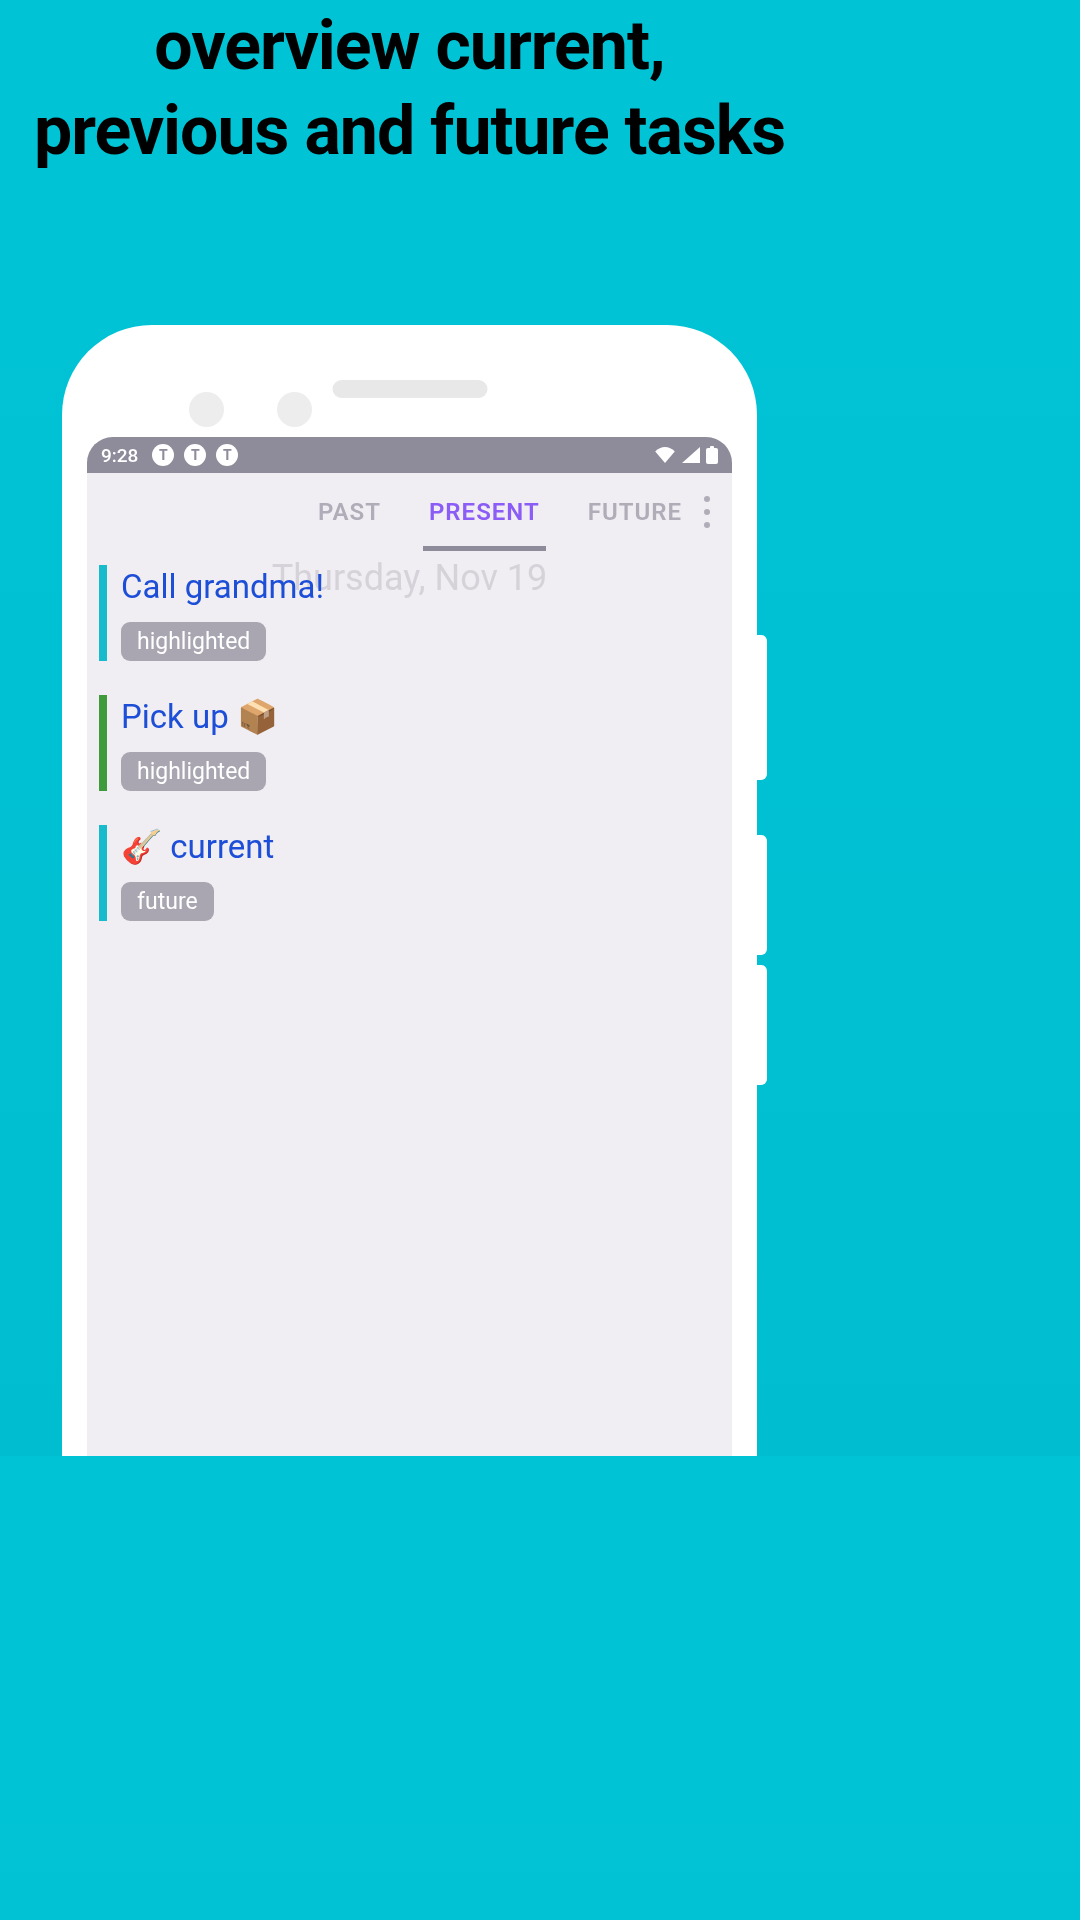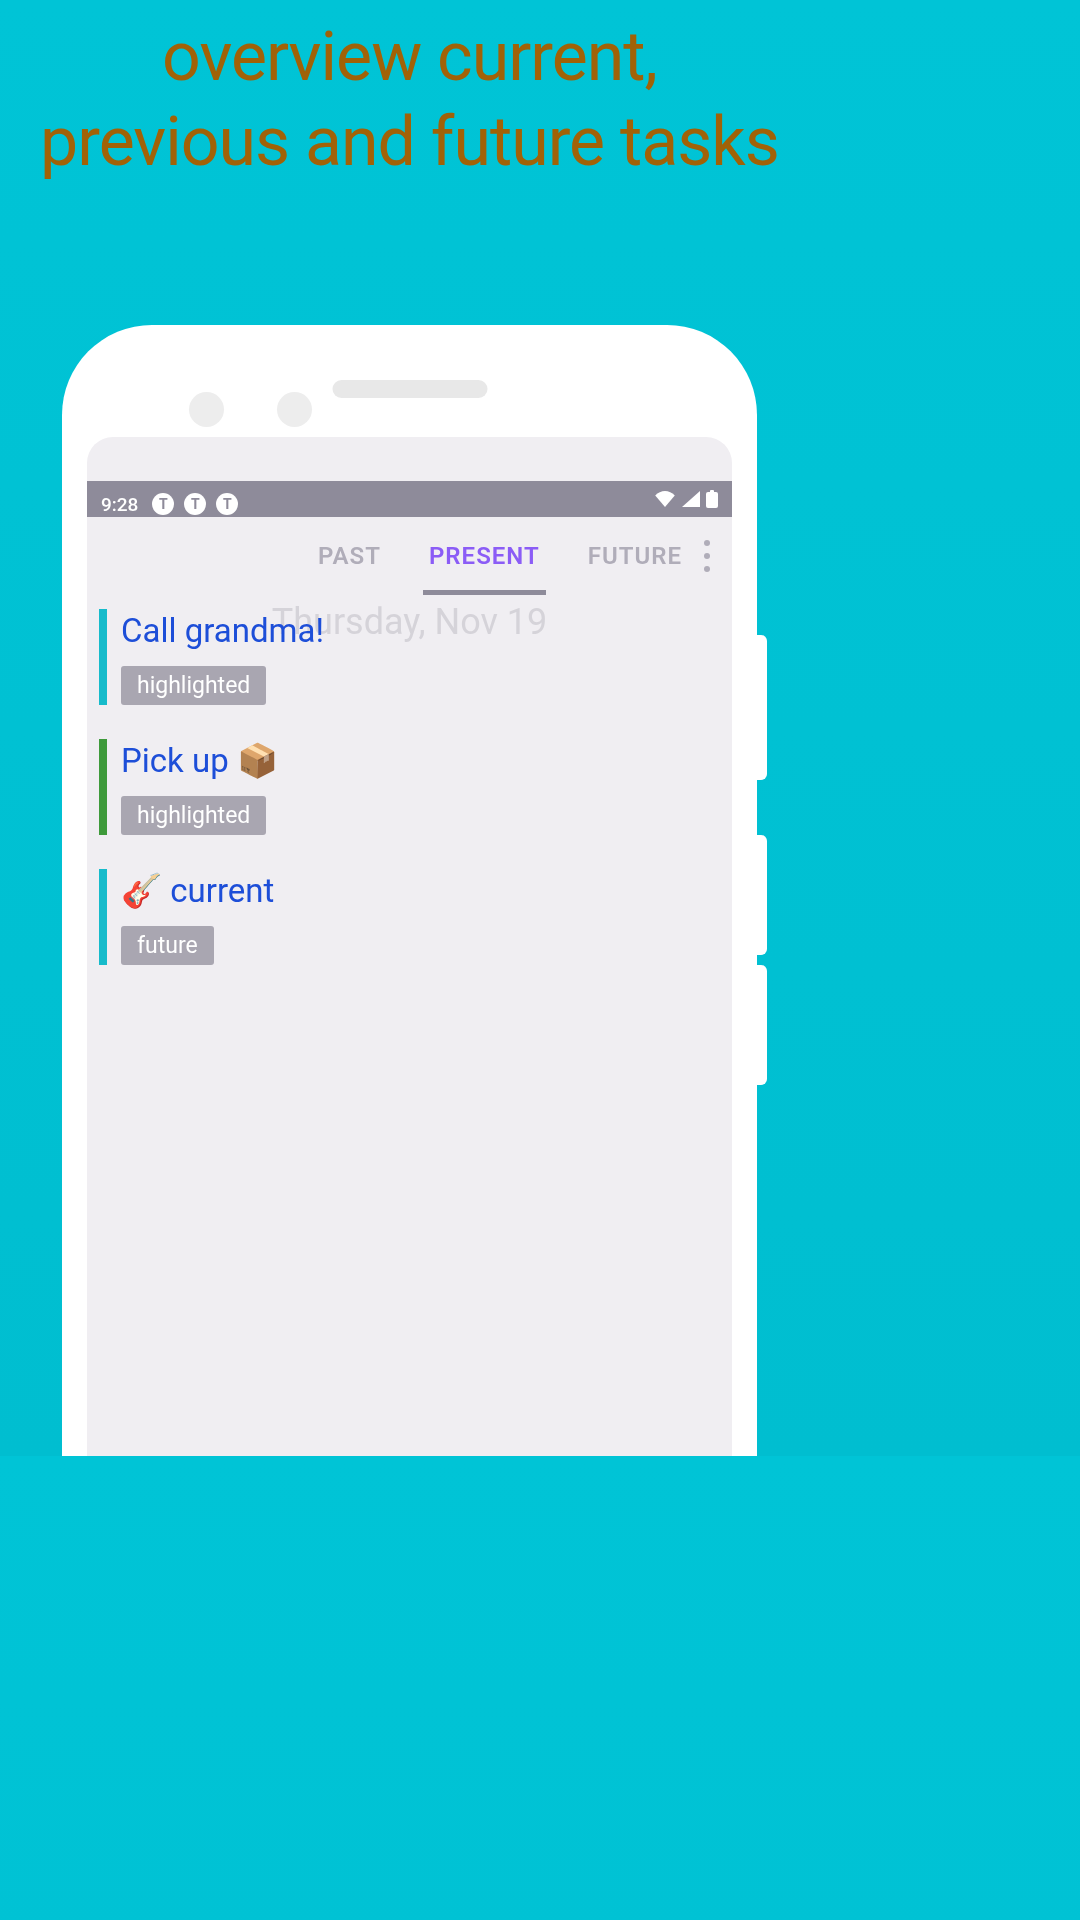--- a/index.html
+++ b/index.html
@@ -5,26 +5,26 @@
     * { margin: 0; padding: 0; box-sizing: border-box; }
     body {
       width: 819px;
       height: 1456px;
       background: linear-gradient(180deg, #00C4D6 0%, #00BED0 100%);
       font-family: -apple-system, BlinkMacSystemFont, "Segoe UI", Roboto, sans-serif;
       overflow: hidden;
       position: relative;
     }
     .promo-title {
-      color: #a16207;
-      font-weight: 400;
+      color: #000000;
+      font-weight: 700;
       font-size: 68px;
       text-align: center;
       line-height: 1.25;
-      padding: 15px 30px 0 30px;
+      padding: 4px 30px 0 30px;
       letter-spacing: -1px;
     }
     
     .phone {
       position: absolute;
       top: 325px;
       left: 62px;
       width: 695px;
       height: 1200px;
       background: #fff;
@@ -78,23 +78,23 @@
       border-radius: 26px 26px 0 0;
       overflow: hidden;
       height: 100%;
       position: relative;
     }
     
     .status-bar {
       background: #8E8B9A;
       height: 36px;
       display: flex;
-      padding: 12px 14px;
+      align-items: center;
+      padding: 0 14px;
       color: #fff;
-      margin-top: 44px;
     }
     .status-time {
       font-size: 19px;
       font-weight: 500;
       margin-right: 14px;
     }
     .status-dot {
       width: 22px;
       height: 22px;
       background: #fff;
@@ -200,21 +200,21 @@
     }
     .chips {
       display: flex;
       gap: 16px;
     }
     .chip {
       background: #A9A6B1;
       color: #fff;
       font-size: 23px;
       padding: 6px 16px;
-      border-radius: 3px;
+      border-radius: 9px;
       font-weight: 400;
     }
   </style>
 </head>
 <body>
 
 <div class="promo-title">overview current, previous and future tasks</div>
 
 <div class="phone">
   <div class="side-btn b1"></div>

